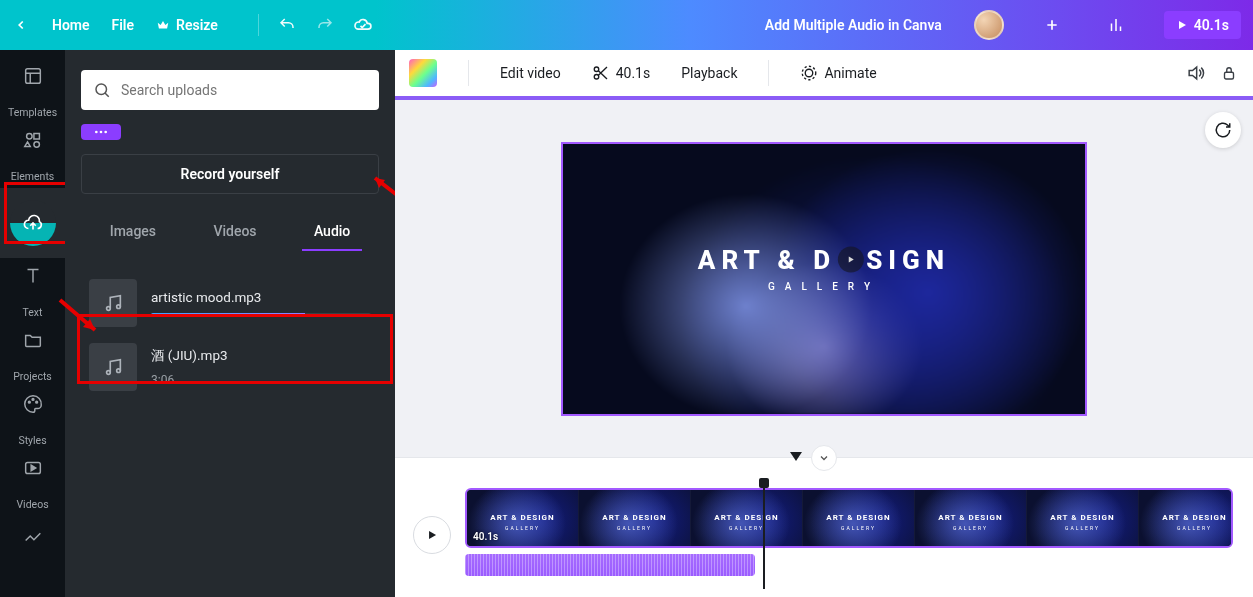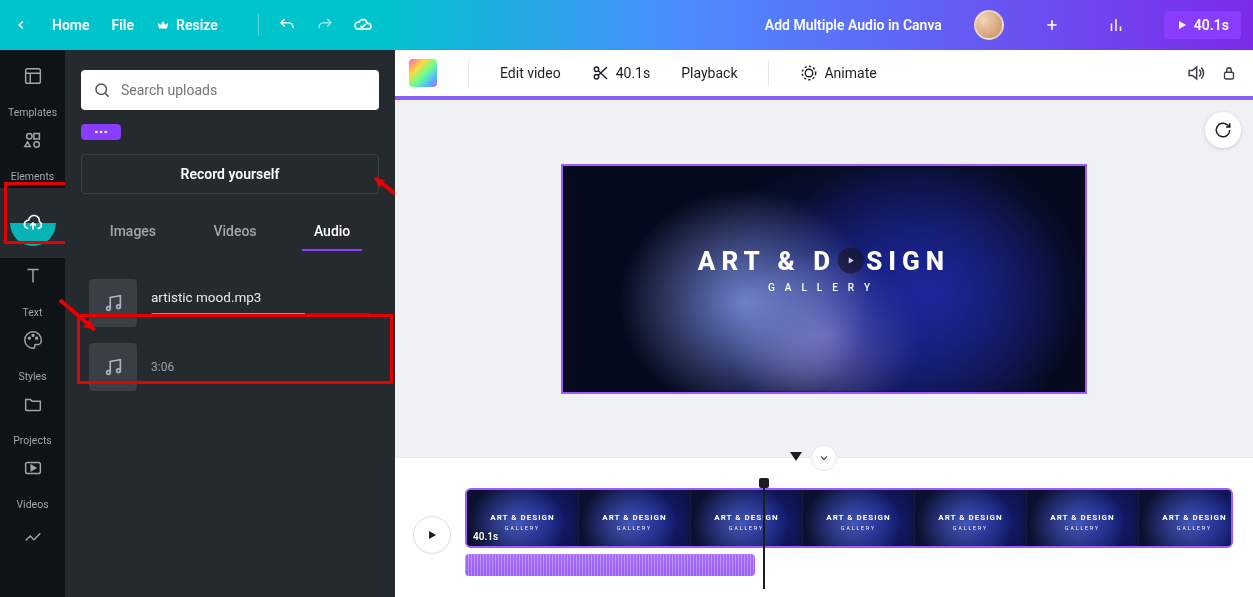--- a/index.html
+++ b/index.html
@@ -67,21 +67,21 @@
 
 .canvas-toolbar { height:50px; background:#fff; border-bottom:4px solid #8b5cf6; display:flex; align-items:center; padding:0 14px; gap:31px;}
 .ct-swatch { width:28px; height:28px; border-radius:4px; background:linear-gradient(135deg,#ff5ec4 0%,#ffd93b 30%,#6bff8f 55%,#4db8ff 80%,#c95eff 100%);}
 .ct-sep { width:1px; height:26px; background:#e5e7eb;}
 .ct-item { display:flex; align-items:center; gap:6px; font-size:14px; color:#1a1d21; cursor:pointer;}
 .ct-right { margin-left:auto; display:flex; align-items:center; gap:14px;}
 .ct-icn { width:20px; height:20px; display:flex; align-items:center; justify-content:center; color:#3a3f45;}
 
 
 .canvas-center { flex:1; display:flex; align-items:center; justify-content:center; position:relative;}
-.design-frame { width:526px; height:230px; border:2px solid #a259ff; position:relative; background:#060a1e; overflow:hidden;}
+.design-frame { width:526px; height:274px; border:2px solid #a259ff; position:relative; background:#060a1e; overflow:hidden;}
 .smoke-bg { position:absolute; inset:0; background: radial-gradient(ellipse 180px 160px at 35% 60%, rgba(120,140,220,0.9), transparent 70%), radial-gradient(ellipse 220px 200px at 70% 55%, rgba(30,40,160,0.95), transparent 72%), radial-gradient(ellipse 140px 120px at 50% 75%, rgba(160,150,210,0.8), transparent 70%), radial-gradient(ellipse 260px 220px at 60% 65%, rgba(20,30,120,0.9), transparent 75%), #060a1e; filter: blur(1px);}
 .design-text { position:absolute; top:46%; left:50%; transform:translate(-50%,-50%); text-align:center; color:#fff;}
 .design-title { font-size:26px; font-weight:800; letter-spacing:6px; display:flex; align-items:center; gap:4px; white-space:nowrap;}
 .design-title .d-play { width:26px; height:26px; border-radius:50%; background:rgba(20,20,30,0.6); display:inline-flex; align-items:center; justify-content:center; margin:0 -2px;}
 .design-sub { font-size:10px; letter-spacing:10px; margin-top:6px; font-weight:500;}
 .regen-btn { position:absolute; top:12px; right:12px; width:36px; height:36px; border-radius:50%; background:#fff; box-shadow:0 1px 4px rgba(0,0,0,0.15); display:flex; align-items:center; justify-content:center; cursor:pointer;}
 
 
 .timeline-wrap { height:140px; background:#fff; border-top:1px solid #e5e7eb; position:relative; padding-left:70px; padding-top:30px;}
 .timeline-chevron { position:absolute; top:-13px; left:50%; transform:translateX(-50%); width:26px; height:26px; border-radius:50%; background:#fff; border:1px solid #e5e7eb; display:flex; align-items:center; justify-content:center; color:#555; cursor:pointer;}
@@ -195,35 +195,35 @@
       <div class="side-icn">
           <svg width="22" height="22" viewBox="0 0 24 24" fill="none" stroke="#a0a6ac" stroke-width="1.6">
             <path d="M6 5h12M12 5v14"></path>
           </svg>
         </div>
       <span>Text</span>
     </div>
     <div class="side-item">
       <div class="side-icn">
           <svg width="22" height="22" viewBox="0 0 24 24" fill="none" stroke="#a0a6ac" stroke-width="1.6">
+            <path d="M4 7h5l2 2h9v9a1 1 0 01-1 1H5a1 1 0 01-1-1V7z"></path>
+          </svg>
+        </div>
+      <span>Projects</span>
+    </div>
+    <div class="side-item">
+      <div class="side-icn">
+          <svg width="22" height="22" viewBox="0 0 24 24" fill="none" stroke="#a0a6ac" stroke-width="1.6">
             <path d="M12 3a9 9 0 100 18c1.5 0 2-1 2-2s-.5-2 1-2h2a4 4 0 004-4 9 9 0 00-9-10z"></path>
             <circle cx="8" cy="10" r="1" fill="#a0a6ac"></circle>
             <circle cx="12" cy="7" r="1" fill="#a0a6ac"></circle>
             <circle cx="16" cy="10" r="1" fill="#a0a6ac"></circle>
           </svg>
         </div>
       <span>Styles</span>
-    </div>
-    <div class="side-item">
-      <div class="side-icn">
-          <svg width="22" height="22" viewBox="0 0 24 24" fill="none" stroke="#a0a6ac" stroke-width="1.6">
-            <path d="M4 7h5l2 2h9v9a1 1 0 01-1 1H5a1 1 0 01-1-1V7z"></path>
-          </svg>
-        </div>
-      <span>Projects</span>
     </div>
     <div class="side-item">
       <div class="side-icn">
           <svg width="22" height="22" viewBox="0 0 24 24" fill="none" stroke="#a0a6ac" stroke-width="1.6">
             <rect x="4" y="6" width="16" height="12" rx="2"></rect>
             <path d="M10 9l5 3-5 3z" fill="#a0a6ac"></path>
           </svg>
         </div>
       <span>Videos</span>
     </div>
@@ -281,20 +281,21 @@
       </div>
       <div class="audio-item">
         <div class="audio-thumb">
           <svg width="22" height="22" viewBox="0 0 24 24" fill="none" stroke="#adb3ba" stroke-width="1.8">
               <path d="M9 18V6l11-2v12"></path>
               <circle cx="7" cy="18" r="2"></circle>
               <circle cx="18" cy="16" r="2"></circle>
             </svg>
         </div>
         <div class="audio-info">
+          <div class="audio-name">酒 (JIU).mp3</div>
           <div class="audio-sub">3:06</div>
         </div>
       </div>
     </div>
 
     <div class="red-box" style="top:264px; left:12px; width:316px; height:70px;"></div>
 
     <svg class="arrow" style="top:120px; left:300px;" width="50" height="40" viewBox="0 0 50 40">
         <path d="M45 35 L10 8" stroke="#e60000" stroke-width="4" fill="none"></path>
         <path d="M10 8 L20 10 L14 18 Z" fill="#e60000"></path>

